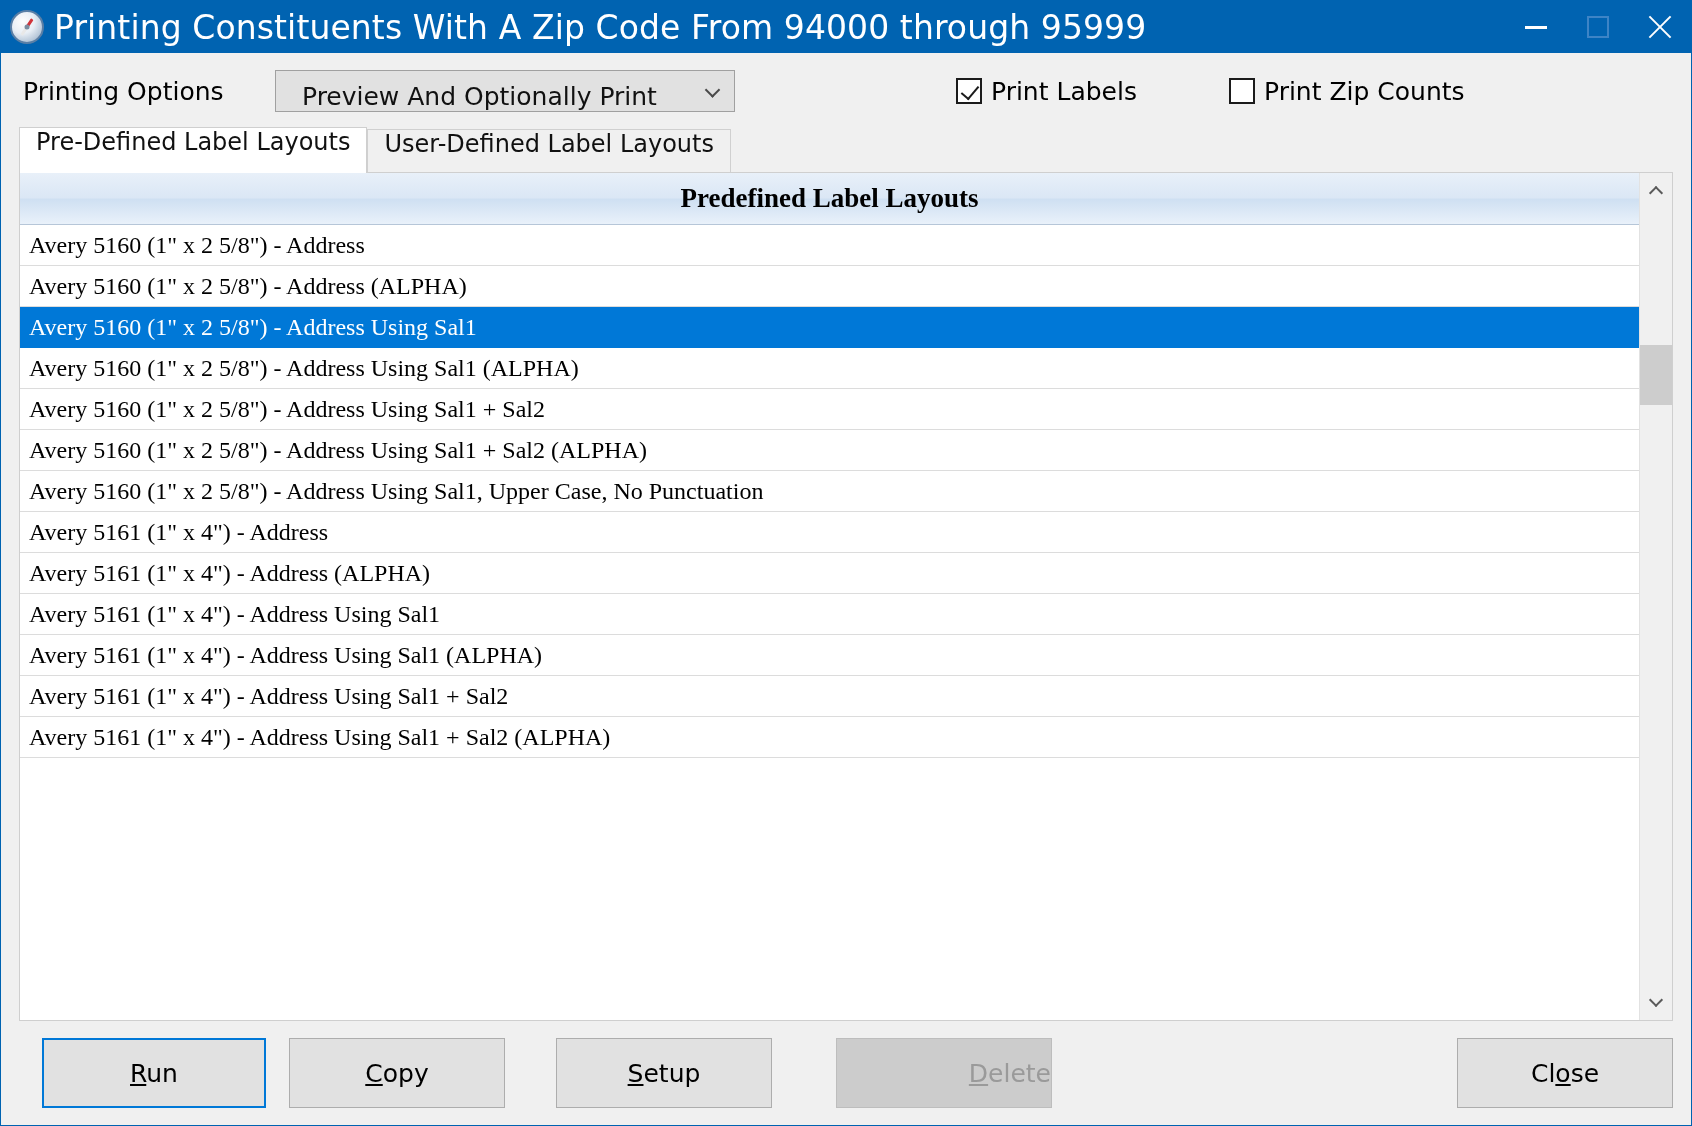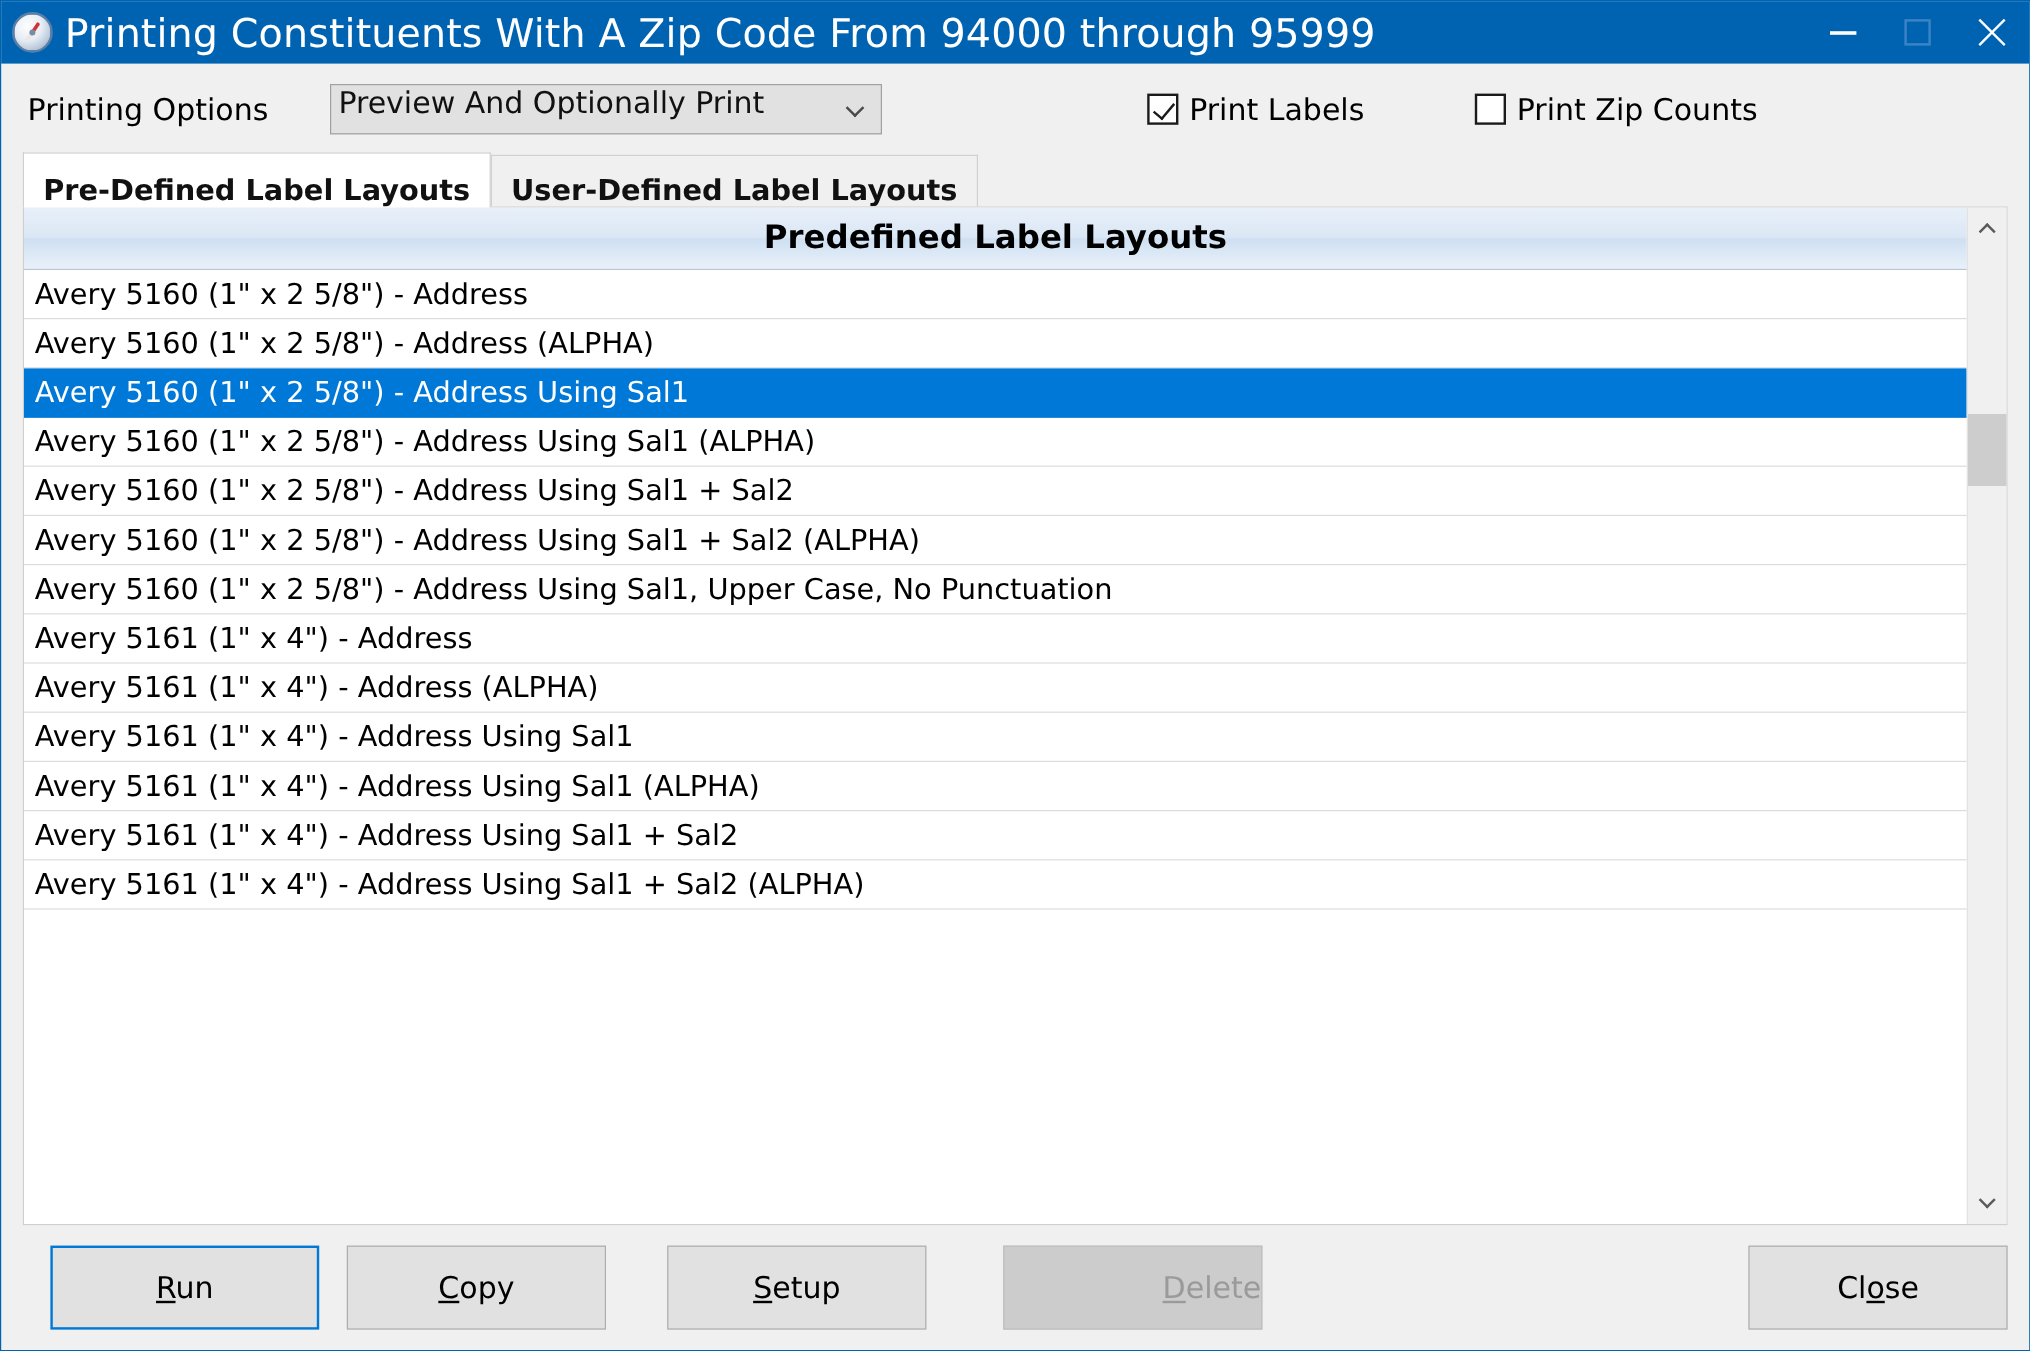--- a/index.html
+++ b/index.html
@@ -88,22 +88,22 @@
     position: relative;
   }
   #printing-options-label {
     font-size: 25px; color: #000;
     width: 252px;
   }
   #printing-options-combo {
     width: 460px; height: 42px;
     background: #e1e1e1;
     border: 1px solid #a0a0a0;
-    display: flex; align-items: flex-start;
-    padding-left: 6px;
+    display: flex; align-items: flex-end;
+    padding-left: 26px;
     position: relative;
     cursor: default;
   }
   #printing-options-value {
     font-size: 25px; color: #111;
     white-space: nowrap;
   }
   #combo-arrow {
     position: absolute; right: 16px; top: 50%;
     transform: translateY(-60%) rotate(45deg);
@@ -144,44 +144,44 @@
     min-height: 0;
   }
   #tabstrip {
     display: flex; align-items: flex-end;
     height: 44px;
     position: relative;
   }
   .tab {
     height: 44px;
     padding: 0 16px;
-    display: flex; align-items: flex-end;
+    display: flex; align-items: flex-start;
     font-size: 24px; color: #111;
     border: 1px solid #d0d0d0;
     background: #f0f0f0;
     border-bottom: none;
     cursor: default;
     white-space: nowrap;
-    font-weight: bold;
   }
   .tab.active {
     background: #ffffff;
     border-color: #cfcfcf;
     position: relative;
     z-index: 3;
     height: 46px;
   }
   #tab-panel {
     flex: 1 1 auto;
     background: #ffffff;
     border: 1px solid #cfcfcf;
     display: flex;
     min-height: 0;
     position: relative;
     margin-top: -1px;
+    font-family: Liberation Serif, serif;
   }
   #list-area {
     flex: 1 1 auto;
     display: flex; flex-direction: column;
     min-width: 0;
   }
   #list-header {
     height: 52px;
     flex: 0 0 52px;
     background: linear-gradient(to bottom, #e8f0f9 0%, #dbe7f5 48%, #cfe0f2 52%, #e9f1fa 100%);

